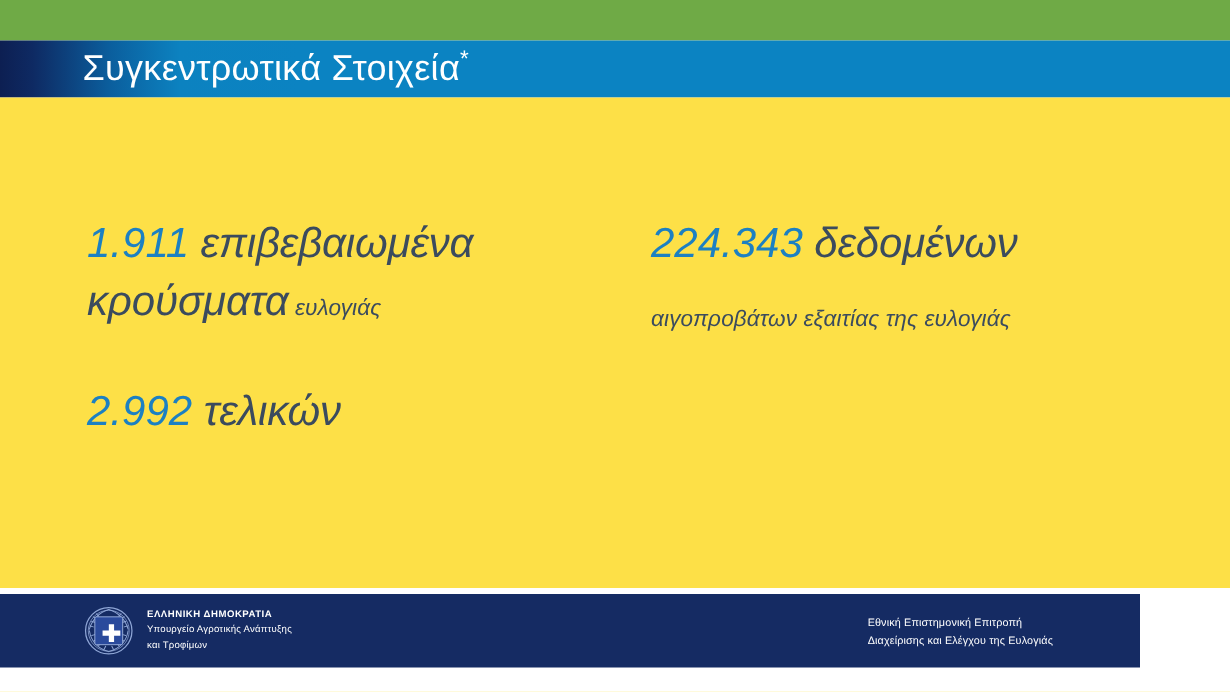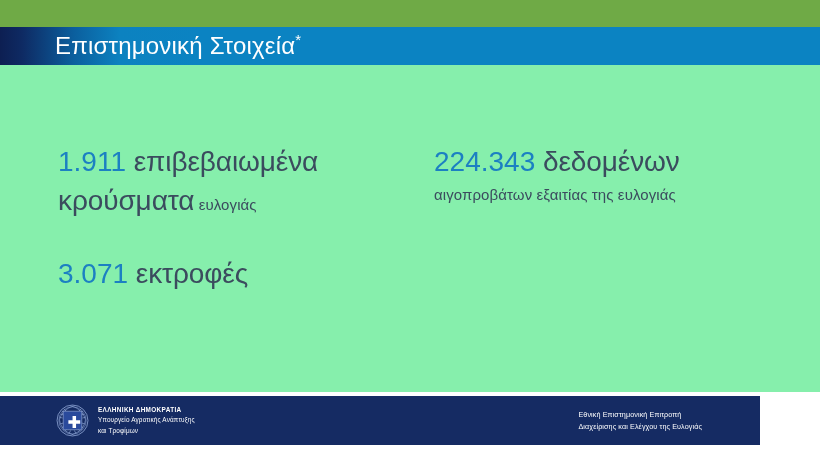--- a/index.html
+++ b/index.html
@@ -56,21 +56,22 @@
     line-height: 1;
   }
 
   
   .content {
     position: absolute;
     left: 0;
     top: 65px;
     width: 820px;
     height: 327px;
-    background: #86efac;
+    background: #fde047;
+    font-style: italic;
   }
 
   .stat-block {
     position: absolute;
   }
   .stat-left-1  { left: 58px;  top: 78px;  width: 350px; }
   .stat-left-2  { left: 58px;  top: 190px; width: 350px; }
   .stat-right-1 { left: 434px; top: 78px;  width: 360px; }
 
   .stat-line {
@@ -95,21 +96,21 @@
   }
   .stat-sub-line {
     margin: 0;
     color: #3b4b5e;
     font-size: 15px;
     font-weight: 400;
     line-height: 1.5;
     letter-spacing: 0.1px;
   }
   .stat-right-1 .stat-sub-line {
-    margin-top: 2px;
+    margin-top: 20px;
   }
 
   
   .footnote {
     position: absolute;
     left: 57px;
     top: 398px;
     width: 720px;
     font-size: 5.2px;
     line-height: 1.4;
@@ -164,34 +165,34 @@
 </head>
 <body>
 
 <div id="slide">
 
   <div class="band-green"></div>
 
   <div class="band-blue"></div>
 
   <div class="header-title">
-    <span>Επιστημονική Στοιχεία</span><span class="star">*</span>
+    <span>Συγκεντρωτικά Στοιχεία</span><span class="star">*</span>
   </div>
 
   <div class="content">
 
     <div class="stat-block stat-left-1">
       <p class="stat-line">
         <span class="stat-num">1.911</span><span> επιβεβαιωμένα κρούσματα</span><span class="stat-sub"> ευλογιάς</span>
       </p>
     </div>
 
     <div class="stat-block stat-left-2">
       <p class="stat-line">
-        <span class="stat-num">3.071</span><span> εκτροφές</span>
+        <span class="stat-num">2.992</span><span> τελικών</span>
       </p>
     </div>
 
     <div class="stat-block stat-right-1">
       <p class="stat-line">
         <span class="stat-num">224.343</span><span> δεδομένων</span>
       </p>
       <p class="stat-sub-line">αιγοπροβάτων εξαιτίας της ευλογιάς</p>
     </div>
 

